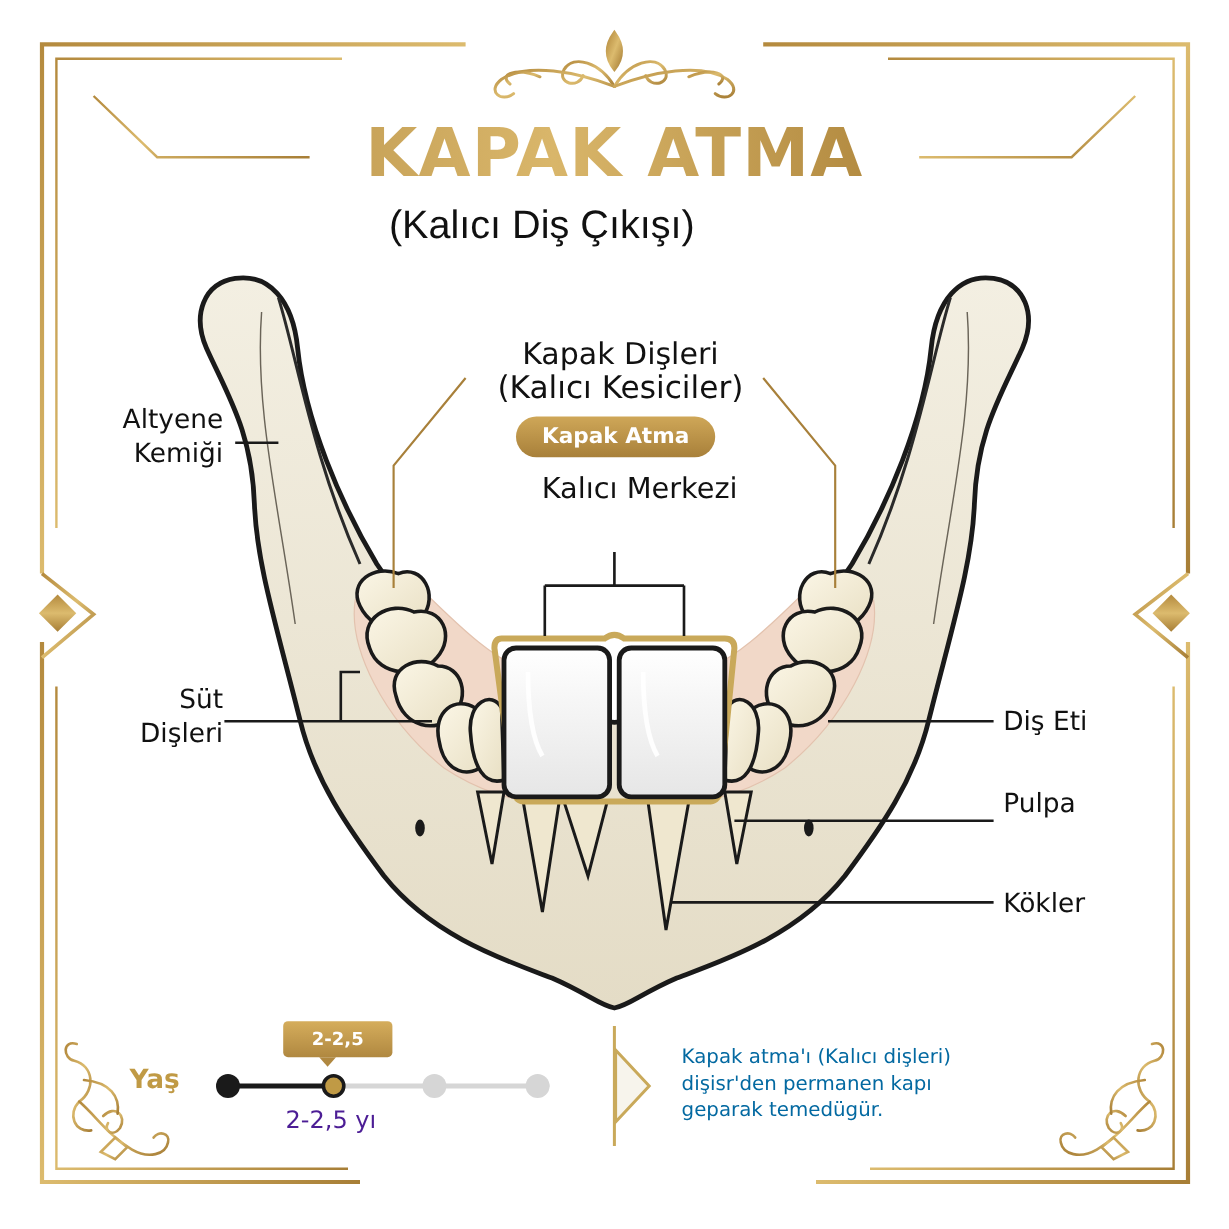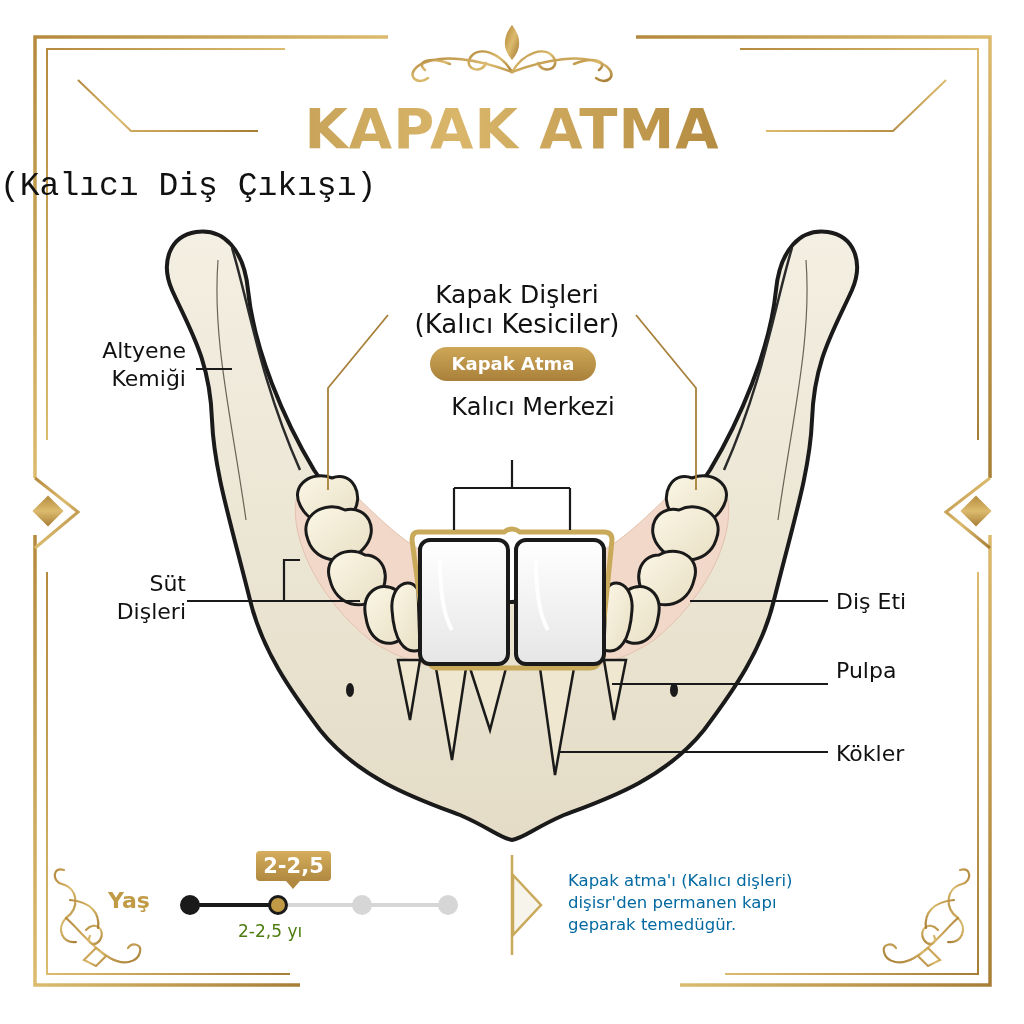--- a/index.html
+++ b/index.html
@@ -9,22 +9,22 @@
   .frame-svg { position: absolute; left: 0; top: 0; width: 1024px; height: 1024px; }
 
   .title {
     position: absolute; left: 0; width: 1024px; top: 96px; text-align: center;
     font-family: "DejaVu Sans", sans-serif; font-weight: bold; font-size: 56px;
     letter-spacing: 1px; color: #c09a45;
     background: linear-gradient(90deg, #a8803a, #d9b66a 45%, #b48c42 70%, #a07734);
     -webkit-background-clip: text; background-clip: text; -webkit-text-fill-color: transparent;
   }
   .subtitle {
-    position: absolute; left: 0; width: 903px; top: 168px; 
-    font-family: Liberation Mono, monospace; font-size: 33px; color: #111;
+    position: absolute; left: 0; width: 903px; top: 168px; text-align: center;
+    font-family: Liberation Sans, sans-serif; font-size: 33px; color: #111;
   }
 
   .diagram-svg { position: absolute; left: 0; top: 0; width: 1024px; height: 1024px; }
 
   .label { position: absolute; font-family: "DejaVu Sans", sans-serif; font-size: 22px; color: #111; line-height: 1.25; }
   .label.right-align { text-align: right; }
 
   .center-heading { position: absolute; left: 352px; width: 330px; text-align: center; }
   .center-heading .h1 { font-weight: normal; font-size: 25px; line-height: 30px; }
   .center-heading .h2 { font-size: 26px; line-height: 28px; }
@@ -42,29 +42,29 @@
   .slider { position: absolute; left: 180px; top: 890px; width: 290px; height: 30px; }
   .track { position: absolute; top: 13px; height: 4px; border-radius: 2px; }
   .track.done { left: 10px; width: 88px; background: #1a1a1a; }
   .track.rest { left: 98px; width: 180px; background: #d6d6d6; }
   .dot { position: absolute; top: 5px; width: 20px; height: 20px; border-radius: 50%; }
   .dot.d1 { left: 0; background: #1a1a1a; }
   .dot.d2 { left: 88px; background: #c09a45; border: 3px solid #1a1a1a; }
   .dot.d3 { left: 172px; background: #d6d6d6; }
   .dot.d4 { left: 258px; background: #d6d6d6; }
   .age-badge {
-    position: absolute; left: 256px; top: 851px; width: 75px; height: 30px; border-radius: 4px;
+    position: absolute; left: 236px; top: 851px; width: 91px; height: 30px; border-radius: 4px;
     background: linear-gradient(180deg, #d5ad5c, #b08840);
-    color: #fff; font-weight: bold; font-size: 21px; text-align: center; line-height: 30px;
+    color: #fff; font-weight: bold; font-size: 15px; text-align: center; line-height: 30px;
   }
   .age-badge::after {
     content: ""; position: absolute; left: 30px; bottom: -8px;
     border-left: 7px solid transparent; border-right: 7px solid transparent; border-top: 8px solid #b08840;
   }
-  .age-value { position: absolute; left: 238px; top: 921px; font-size: 17px; color: #4d7c0f; }
+  .age-value { position: absolute; left: 238px; top: 921px; font-size: 20px; color: #4c1d95; }
 
   .note { position: absolute; left: 568px; top: 870px; width: 320px; font-size: 16.5px; line-height: 22px; color: #0369a1; }
 </style>
 </head>
 <body>
 
 <svg class="frame-svg" viewBox="0 0 1024 1024">
   <defs>
     <linearGradient id="g" x1="0" y1="0" x2="1" y2="1">
       <stop offset="0" stop-color="#b48a3e"></stop>

